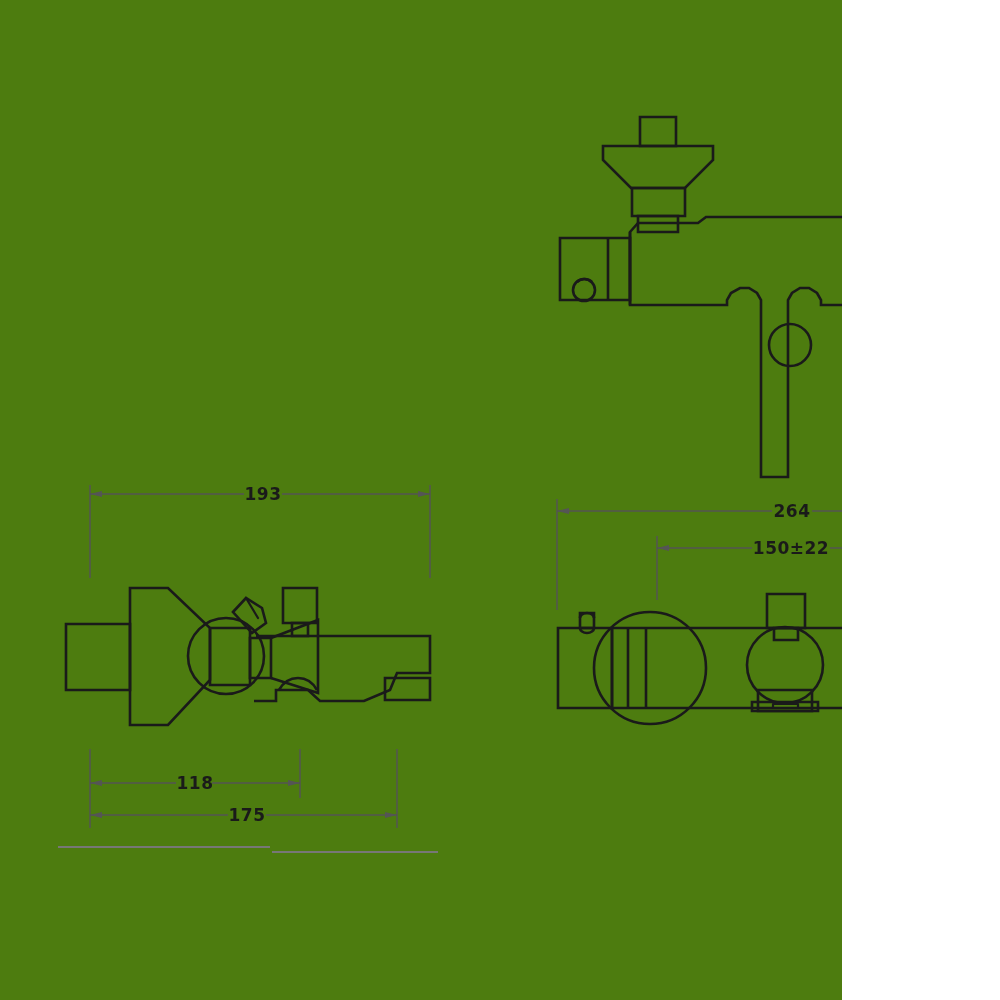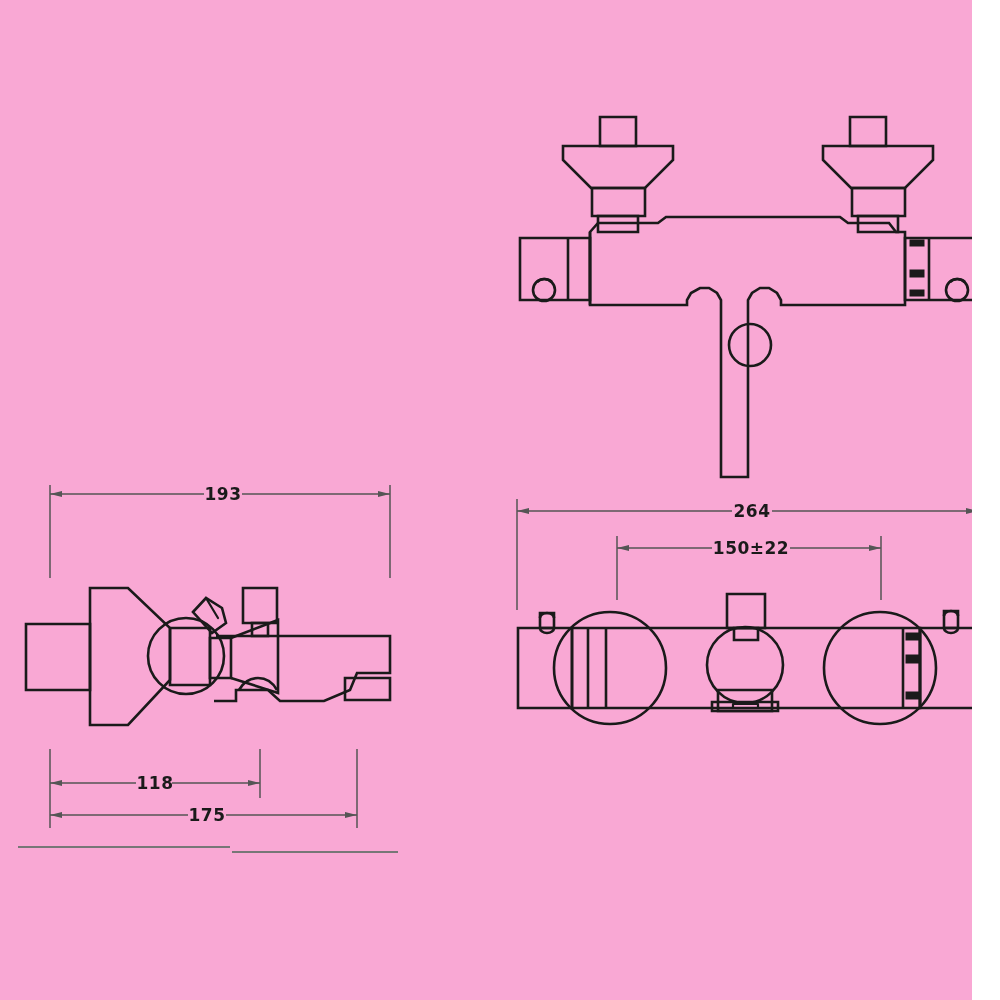--- a/index.html
+++ b/index.html
@@ -5,24 +5,25 @@
   html, body {
     margin: 0;
     padding: 0;
     background: #ffffff;
   }
   body {
     font-family: "DejaVu Sans", sans-serif;
   }
   #drawing-sheet {
     position: relative;
-    width: 972px;
+    width: 802px;
     height: 1000px;
-    background: #f9a8d4;
+    background: #4d7c0f;
     overflow: hidden;
+    padding-left: 40px;
   }
   #drawing-sheet svg {
     display: block;
   }
   .outline {
     fill: none;
     stroke: #1a1a1a;
     stroke-width: 2.6;
     stroke-linejoin: miter;
     stroke-linecap: butt;

